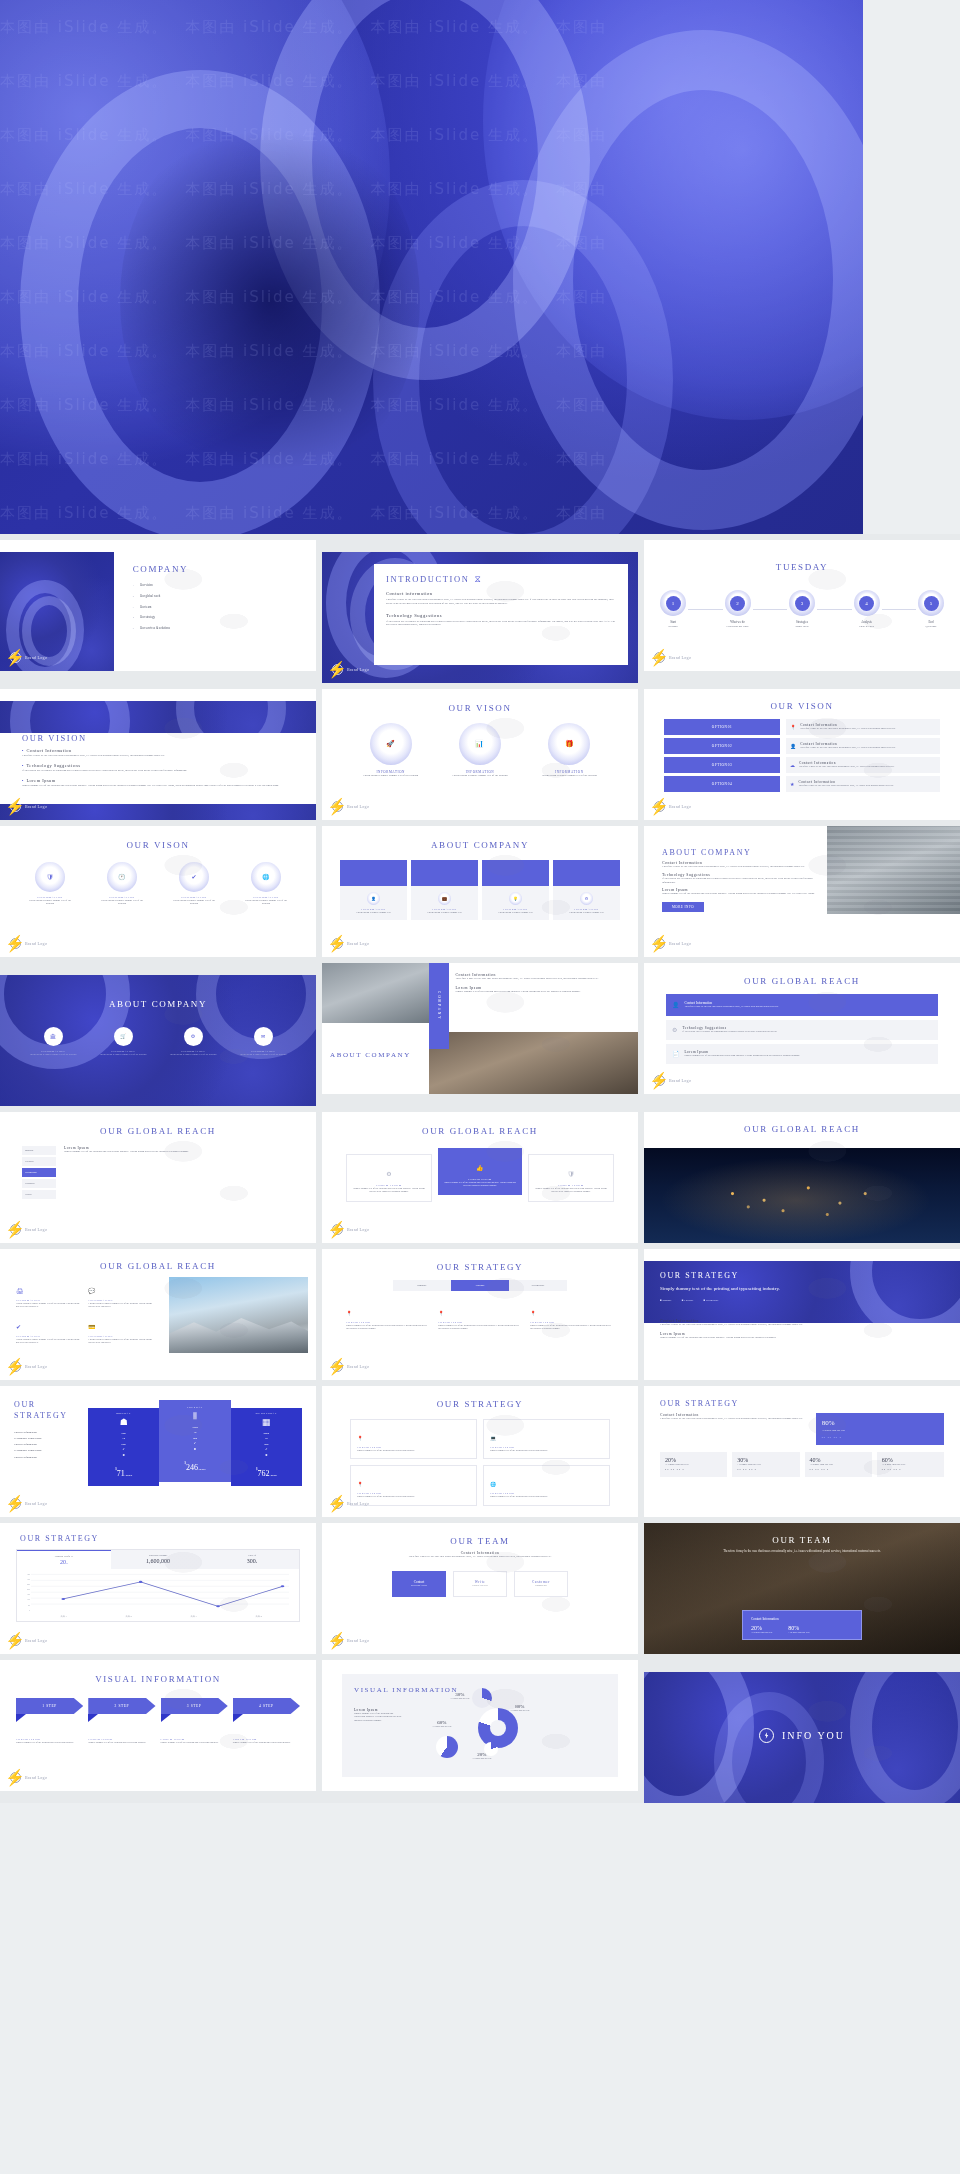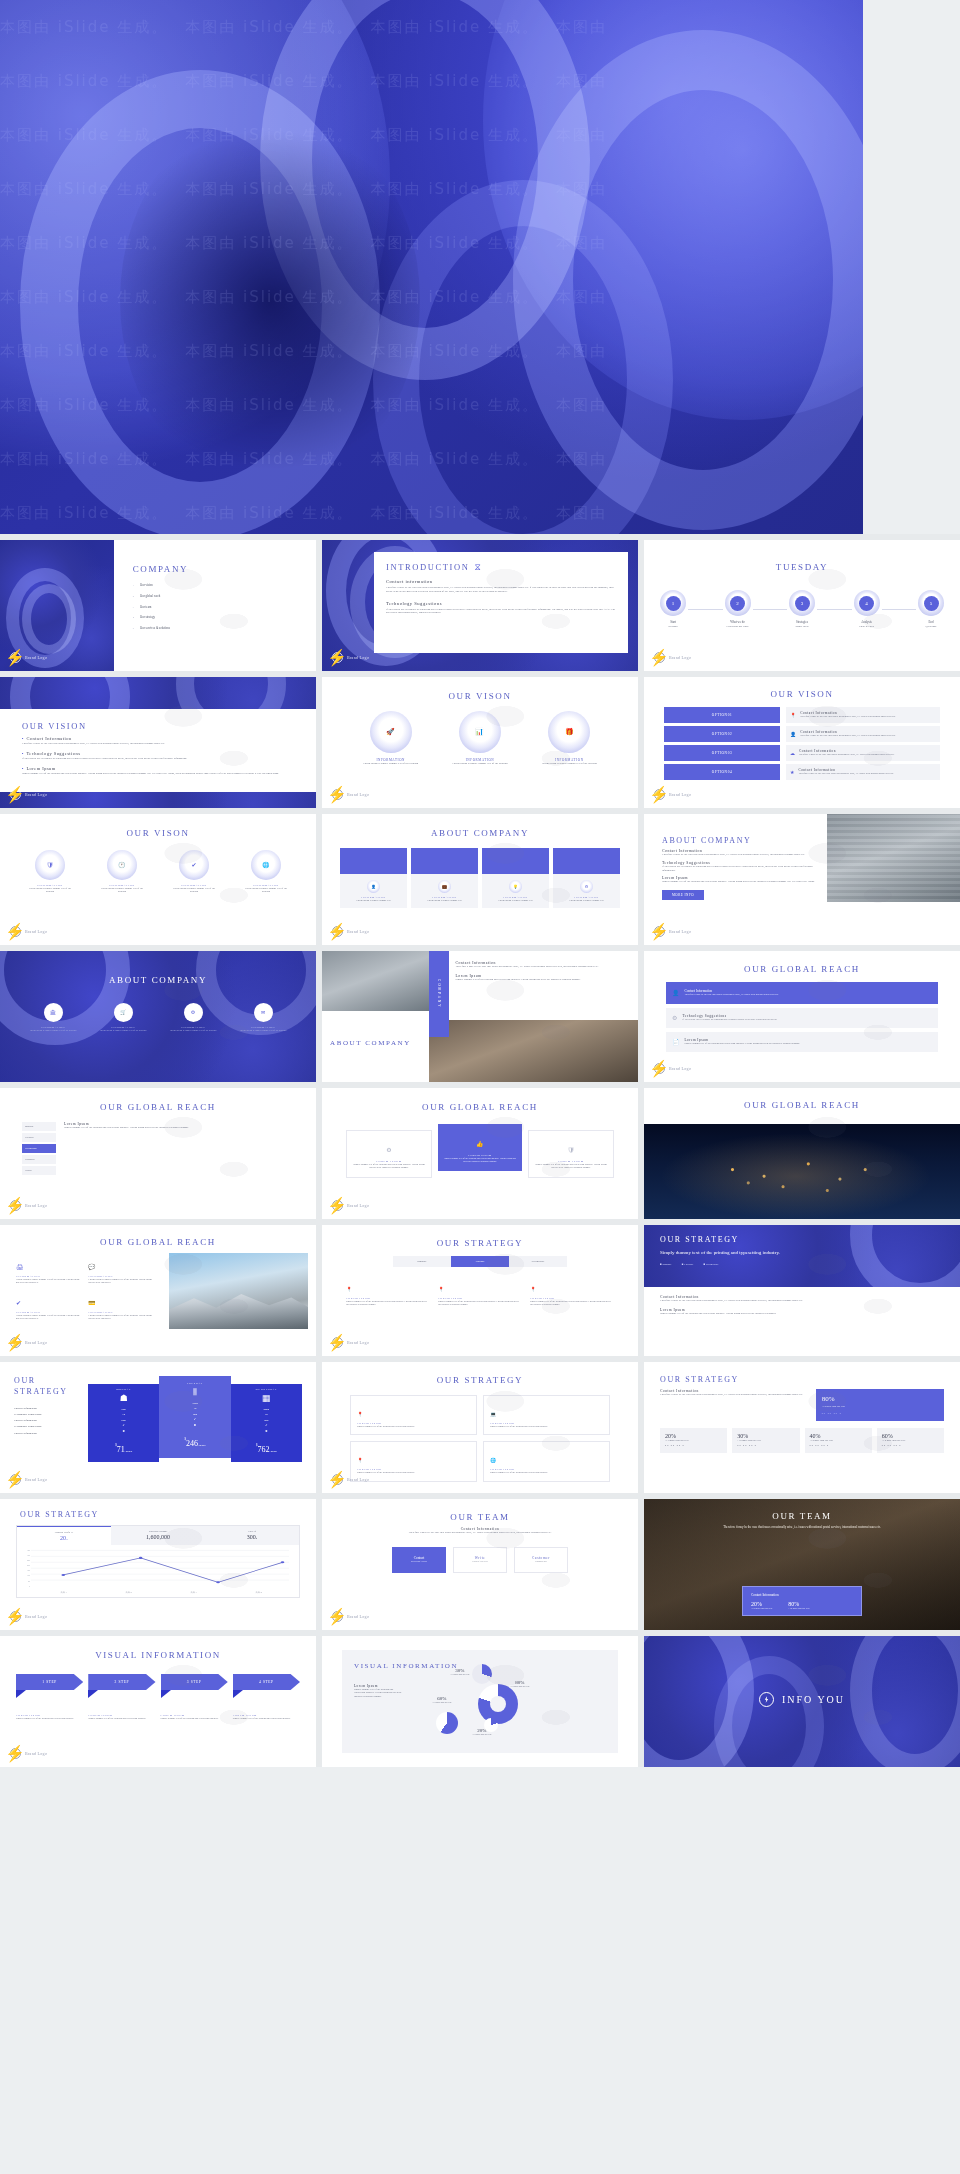--- a/index.html
+++ b/index.html
@@ -117,20 +117,21 @@
   .tiny { font-size: 2.6px; line-height: 1.45; color: #6a6f80; letter-spacing: .05px; }
   .tiny2 { font-size: 3px; line-height: 1.5; color: #555a6b; }
   .lbl { font-size: 3.2px; color: #5b62c4; letter-spacing: .6px; }
   .hdg { font-size: 4.6px; color: #3b3f52; letter-spacing: .5px; }
 
   .bluebg {
     background:
       radial-gradient(circle at 30% 35%, #4146c9 0%, #31369f 35%, rgba(0,0,0,0) 60%),
       radial-gradient(circle at 80% 75%, #3f45bf 0%, rgba(0,0,0,0) 55%),
       linear-gradient(140deg,#232a8c 0%, #2b31a0 55%, #20267e 100%);
+    margin-top: 12px;
   }
   .ring-s { position:absolute; border-radius:50%; border-style:solid; border-color: rgba(120,128,240,.40); mix-blend-mode:screen; }
 
   .chip { background:#5a61da; color:#fff; }
   .panel { background:#f2f3f7; }
   .accent { color:#5a61da; }
 
   .circ {
     border-radius: 50%;
     background: radial-gradient(circle at 50% 45%, #ffffff 38%, #e6e8fb 58%, #c7cbf3 76%, #eef0fc 100%);

